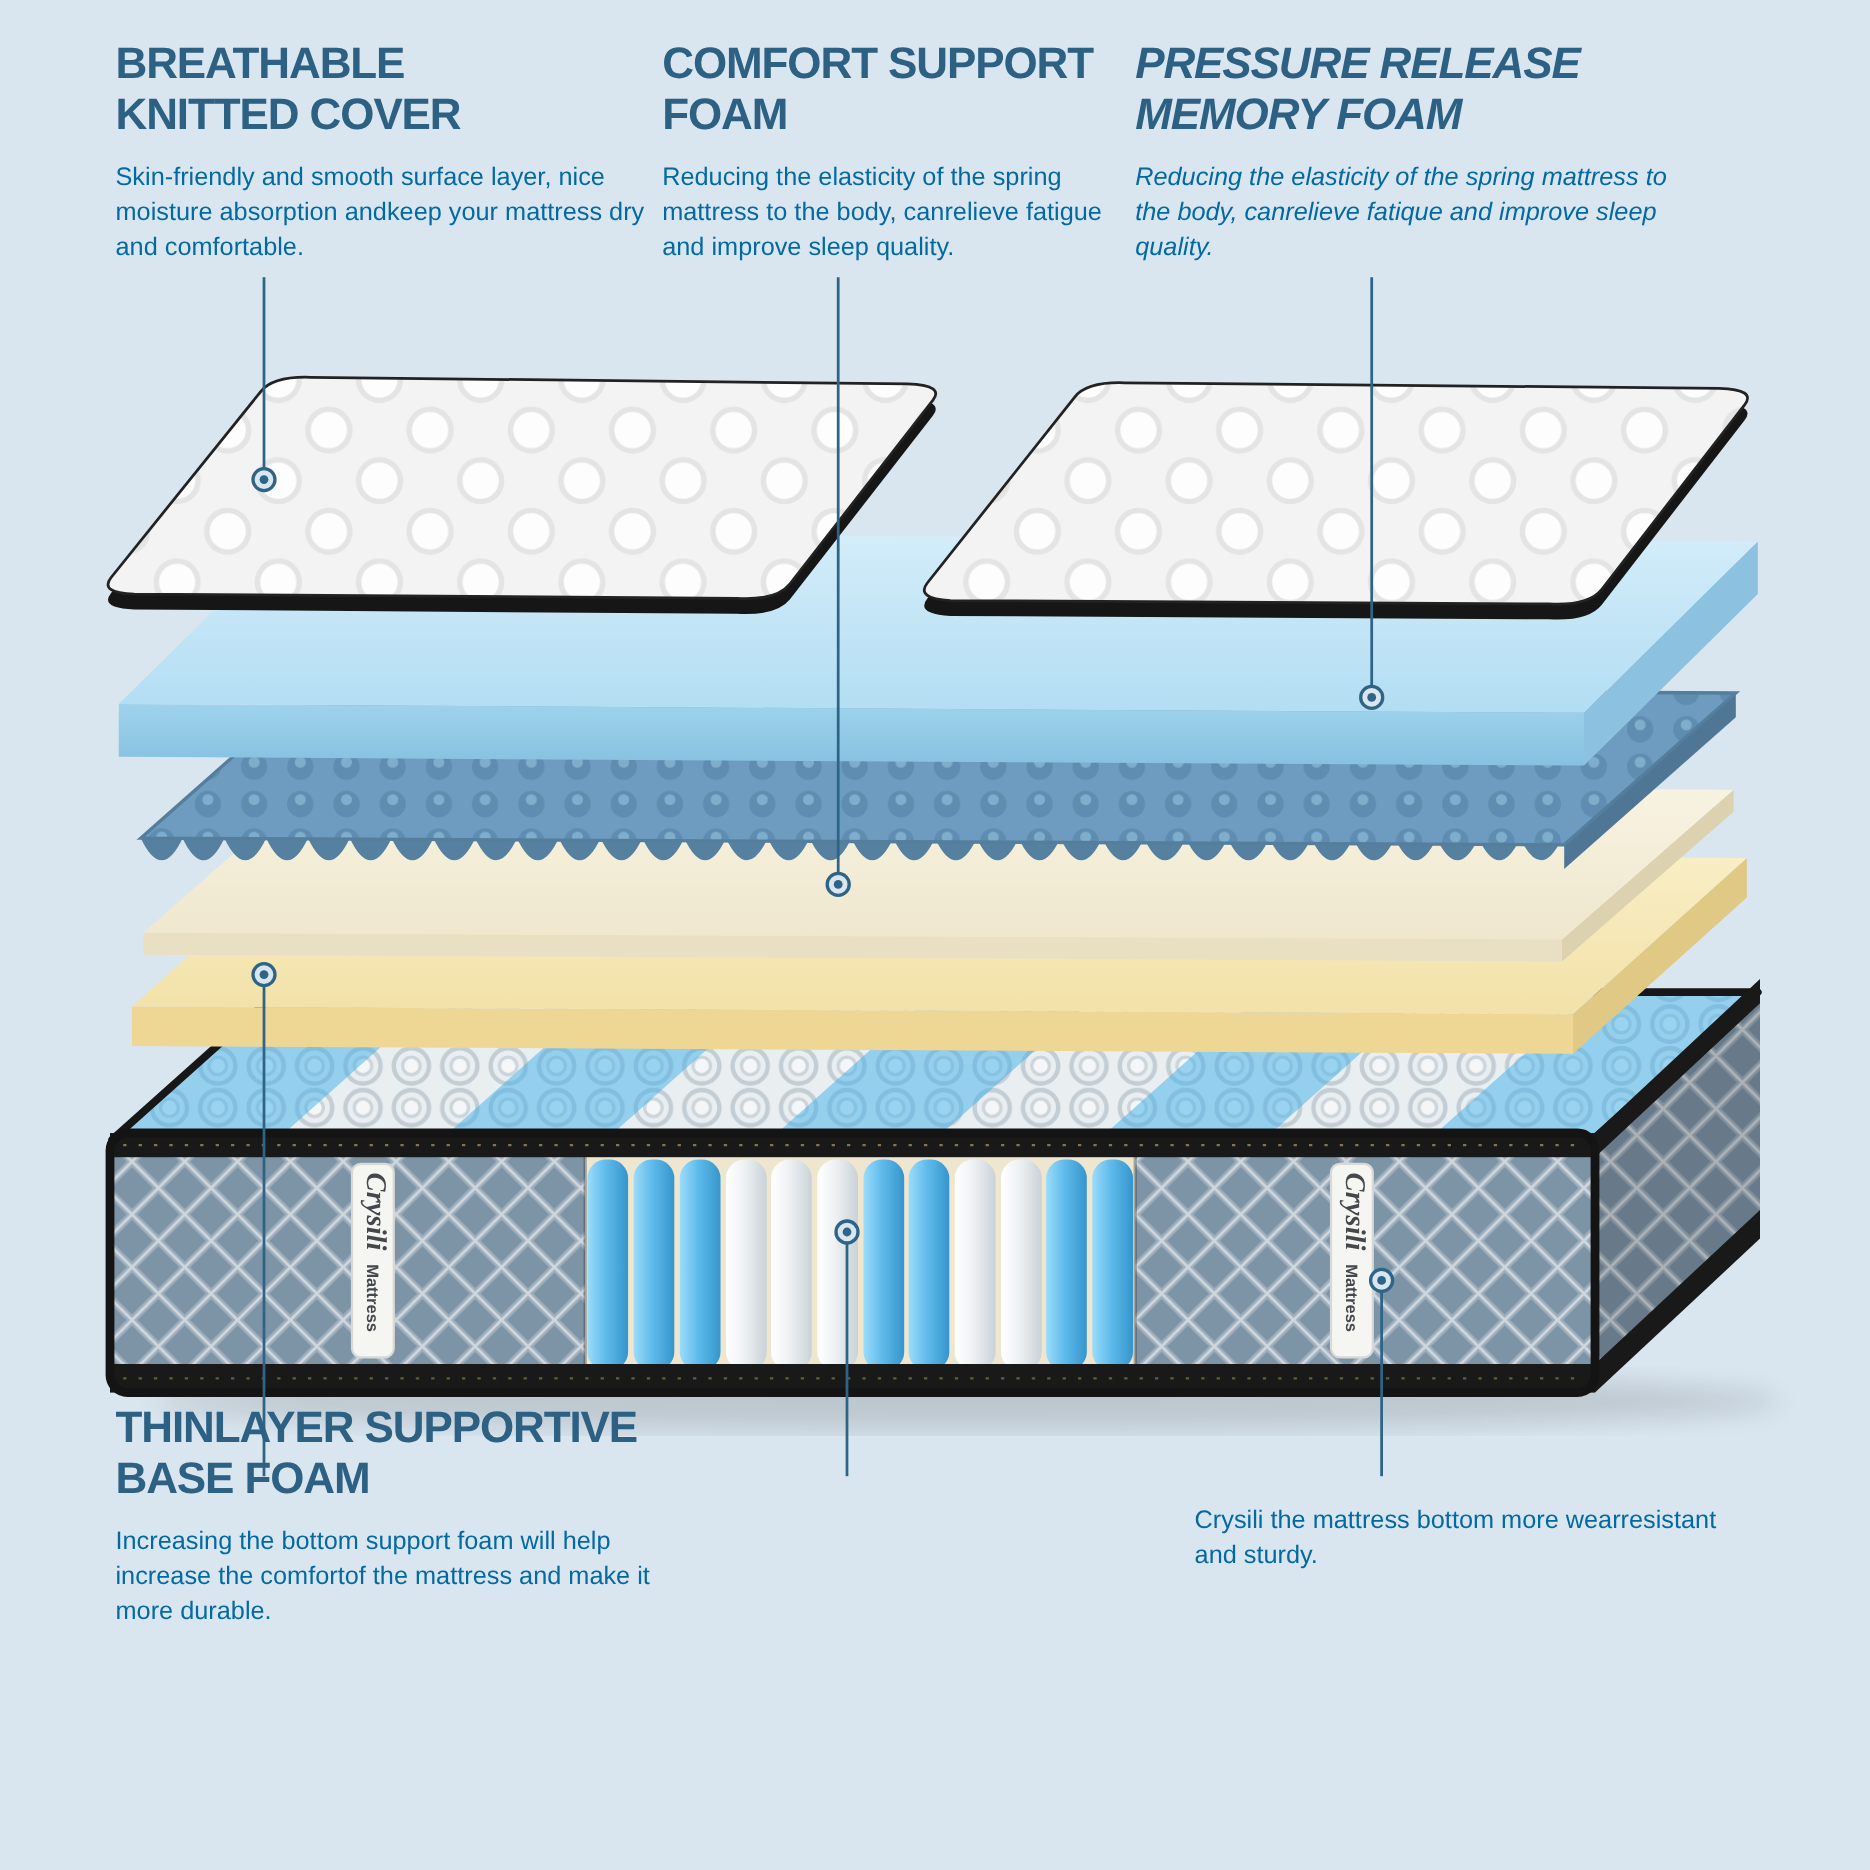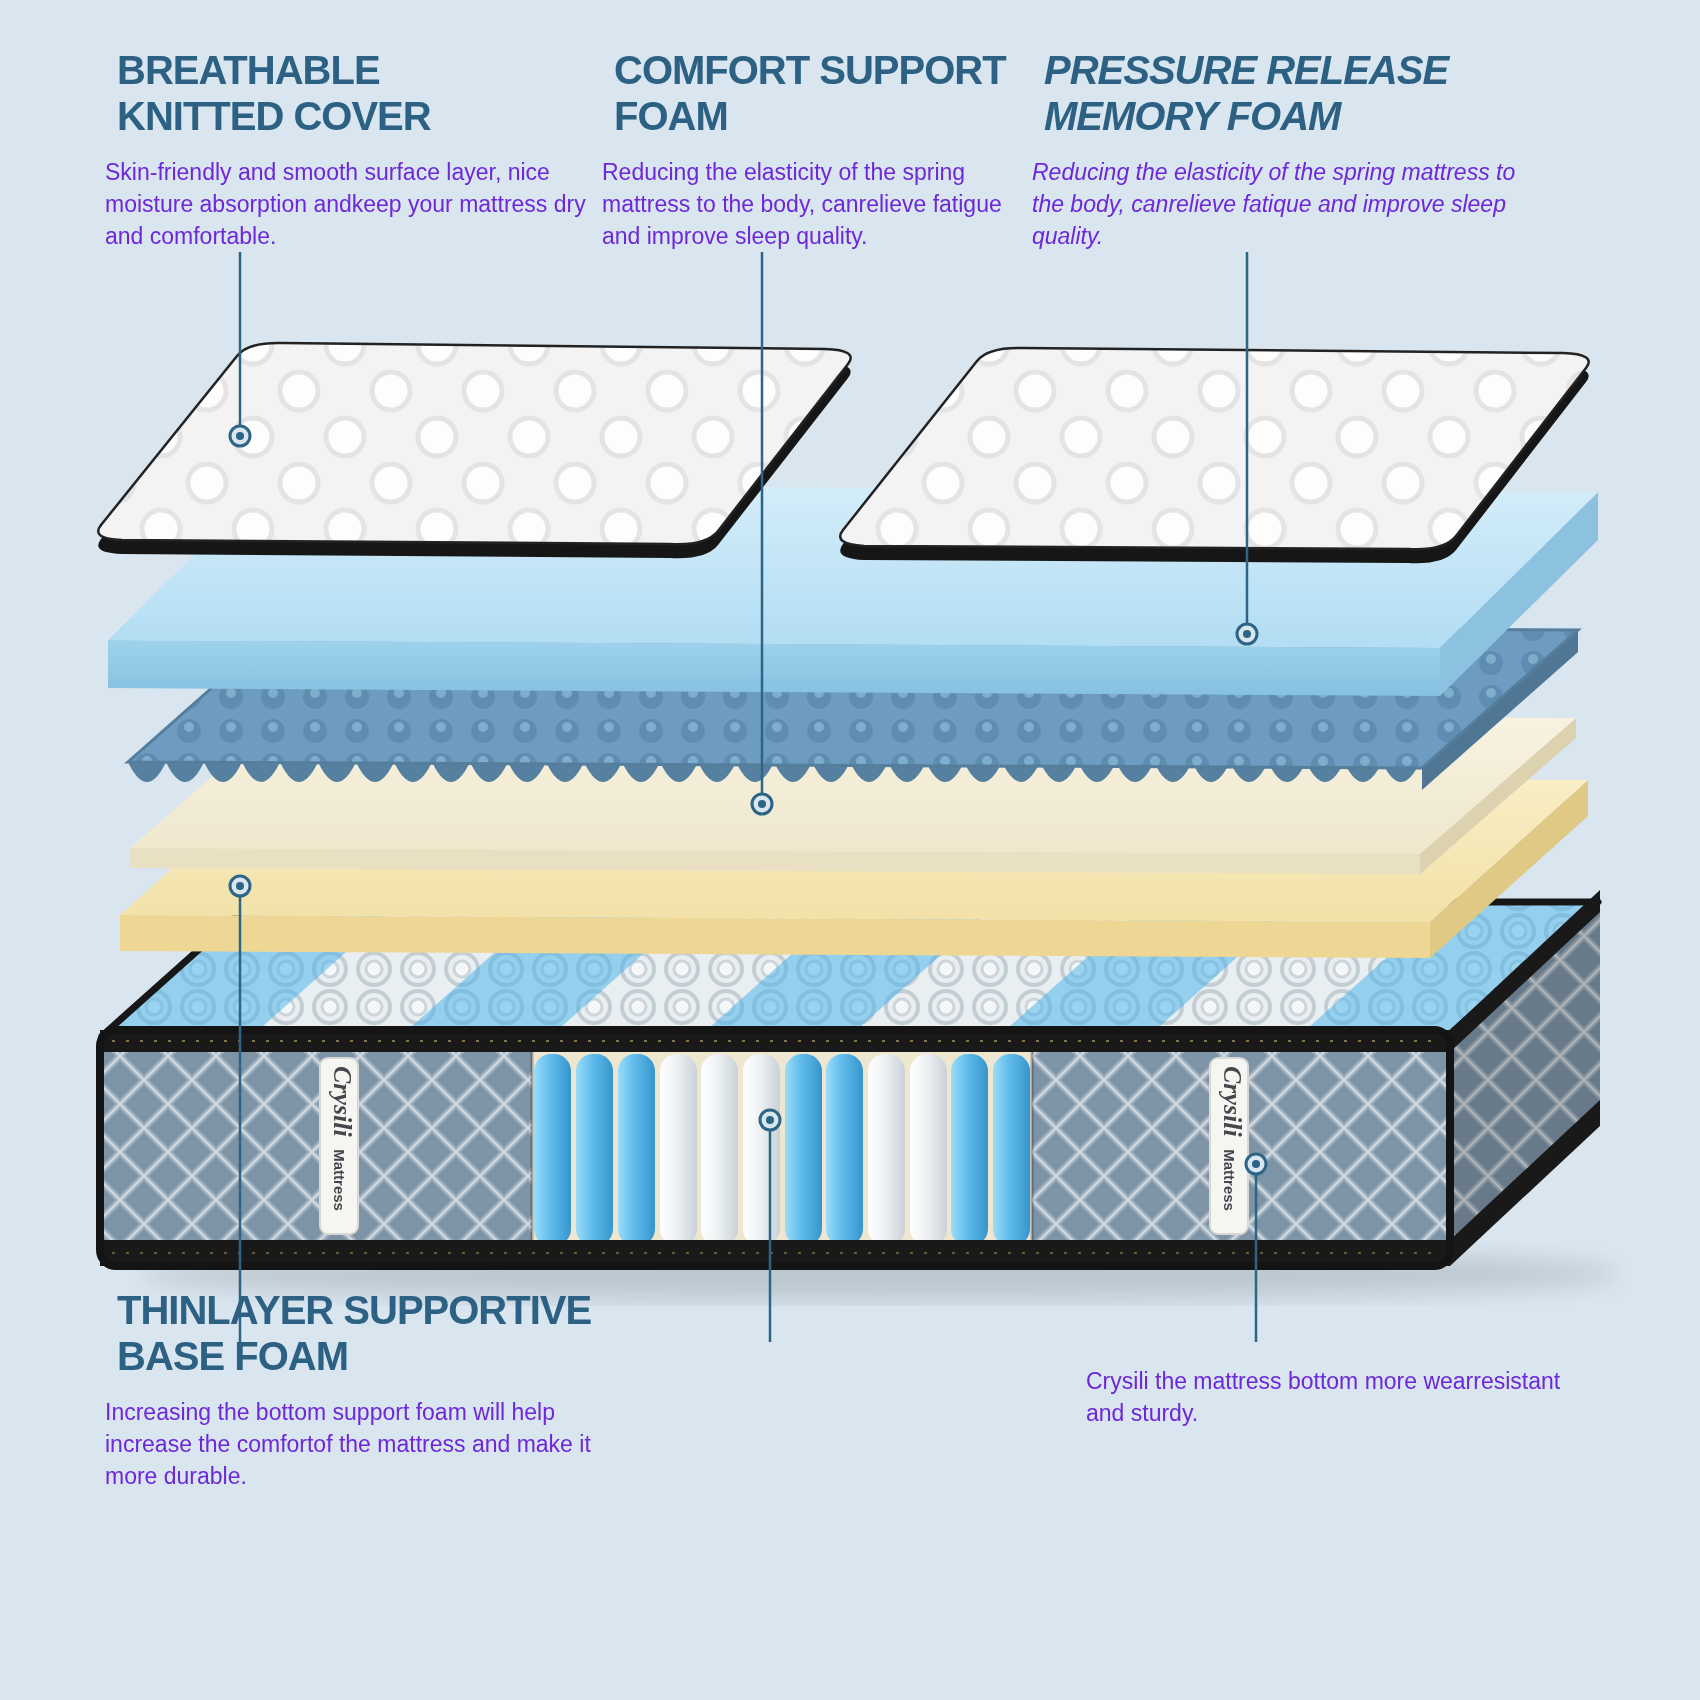--- a/index.html
+++ b/index.html
@@ -6,35 +6,35 @@
   body{font-family:"Liberation Sans",sans-serif;}
   .canvas{
     position:relative;
     width:1700px;height:1700px;
     background:#d9e5ef;
     overflow:hidden;
   }
   .illustration{position:absolute;left:0;top:0;z-index:1;}
   .callout{position:absolute;z-index:2;}
   .callout h2{
-    margin:12px;
+    margin:0;
     font-family:"Liberation Sans",sans-serif;
     font-weight:700;
     font-size:40px;
     line-height:1.14;
     letter-spacing:-1px;
     color:#2c6184;
     white-space:pre-line;
     text-transform:uppercase;
   }
   .callout p{
     margin:18px 0 0 0;
     font-size:23px;
     line-height:1.38;
-    color:#6d28d9;
+    color:#0369a1;
   }
   .c1{left:105px;top:36px;width:500px;}
   .c2{left:602px;top:36px;width:440px;}
   .c3{left:1032px;top:36px;width:500px;font-style:italic;}
   .c4{left:105px;top:1276px;width:520px;}
   .c5{left:602px;top:1348px;width:440px;}
   .c6{left:1086px;top:1348px;width:500px;}
 </style>
 </head>
 <body>

